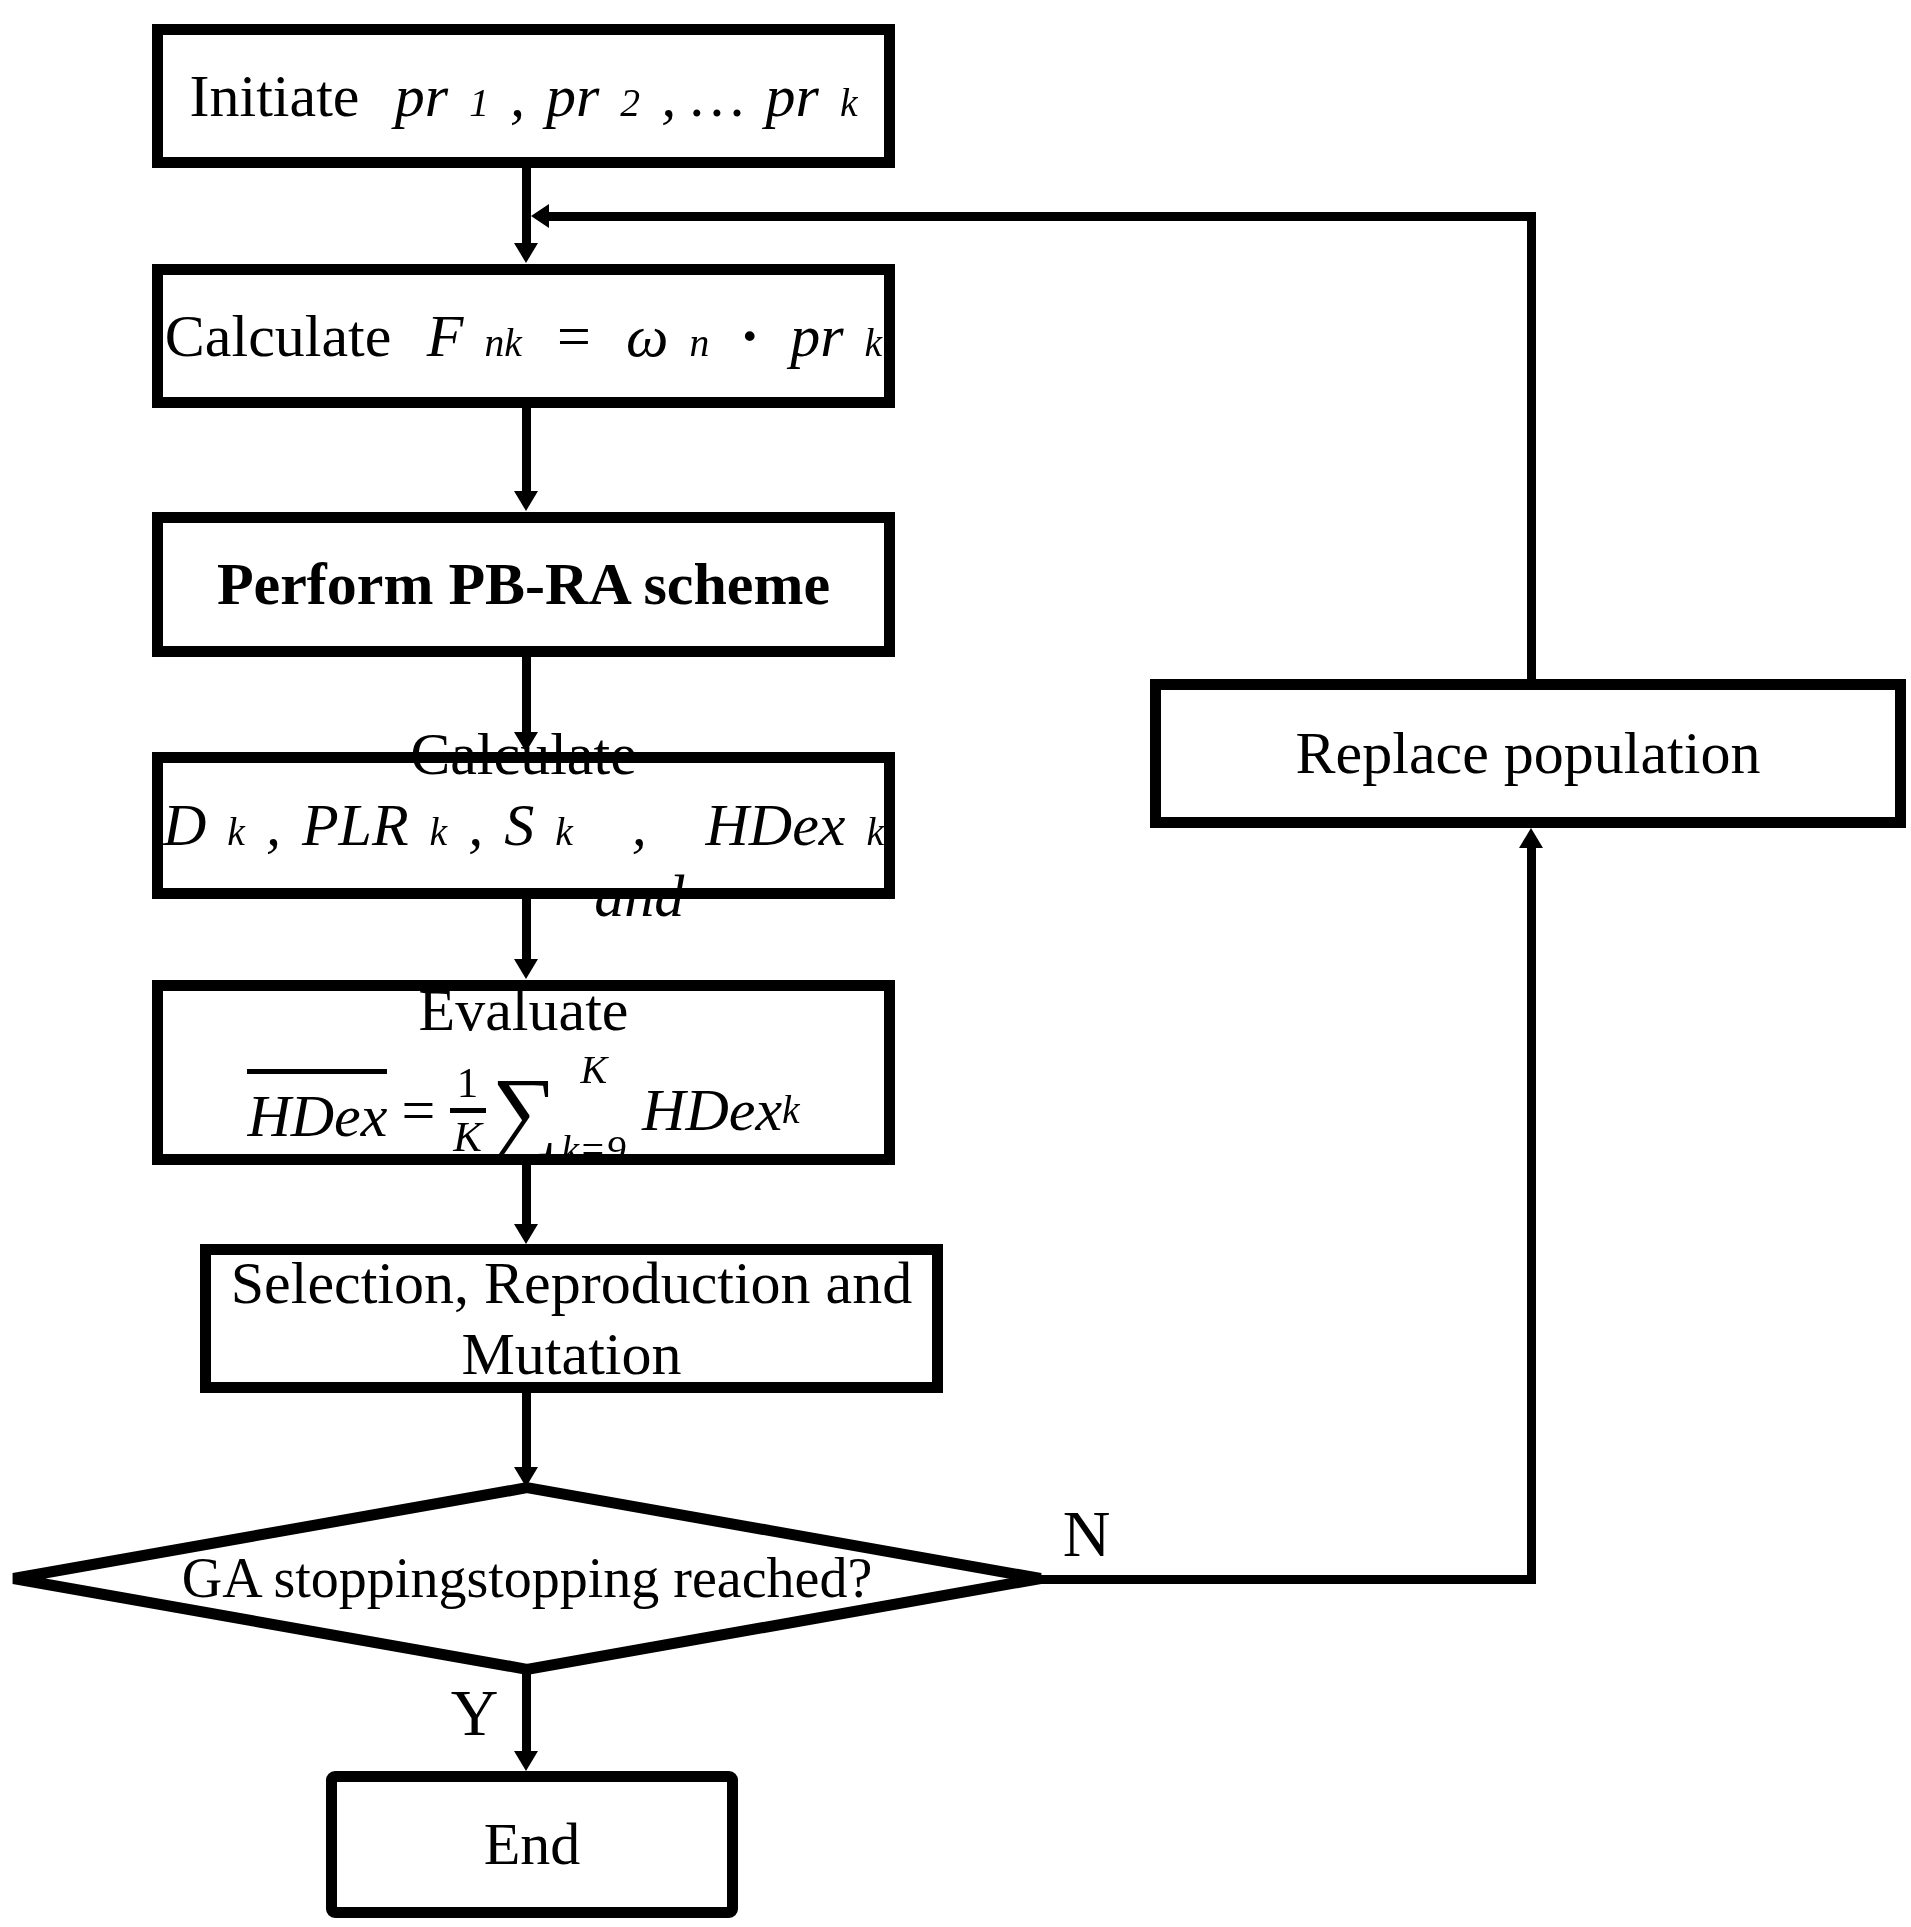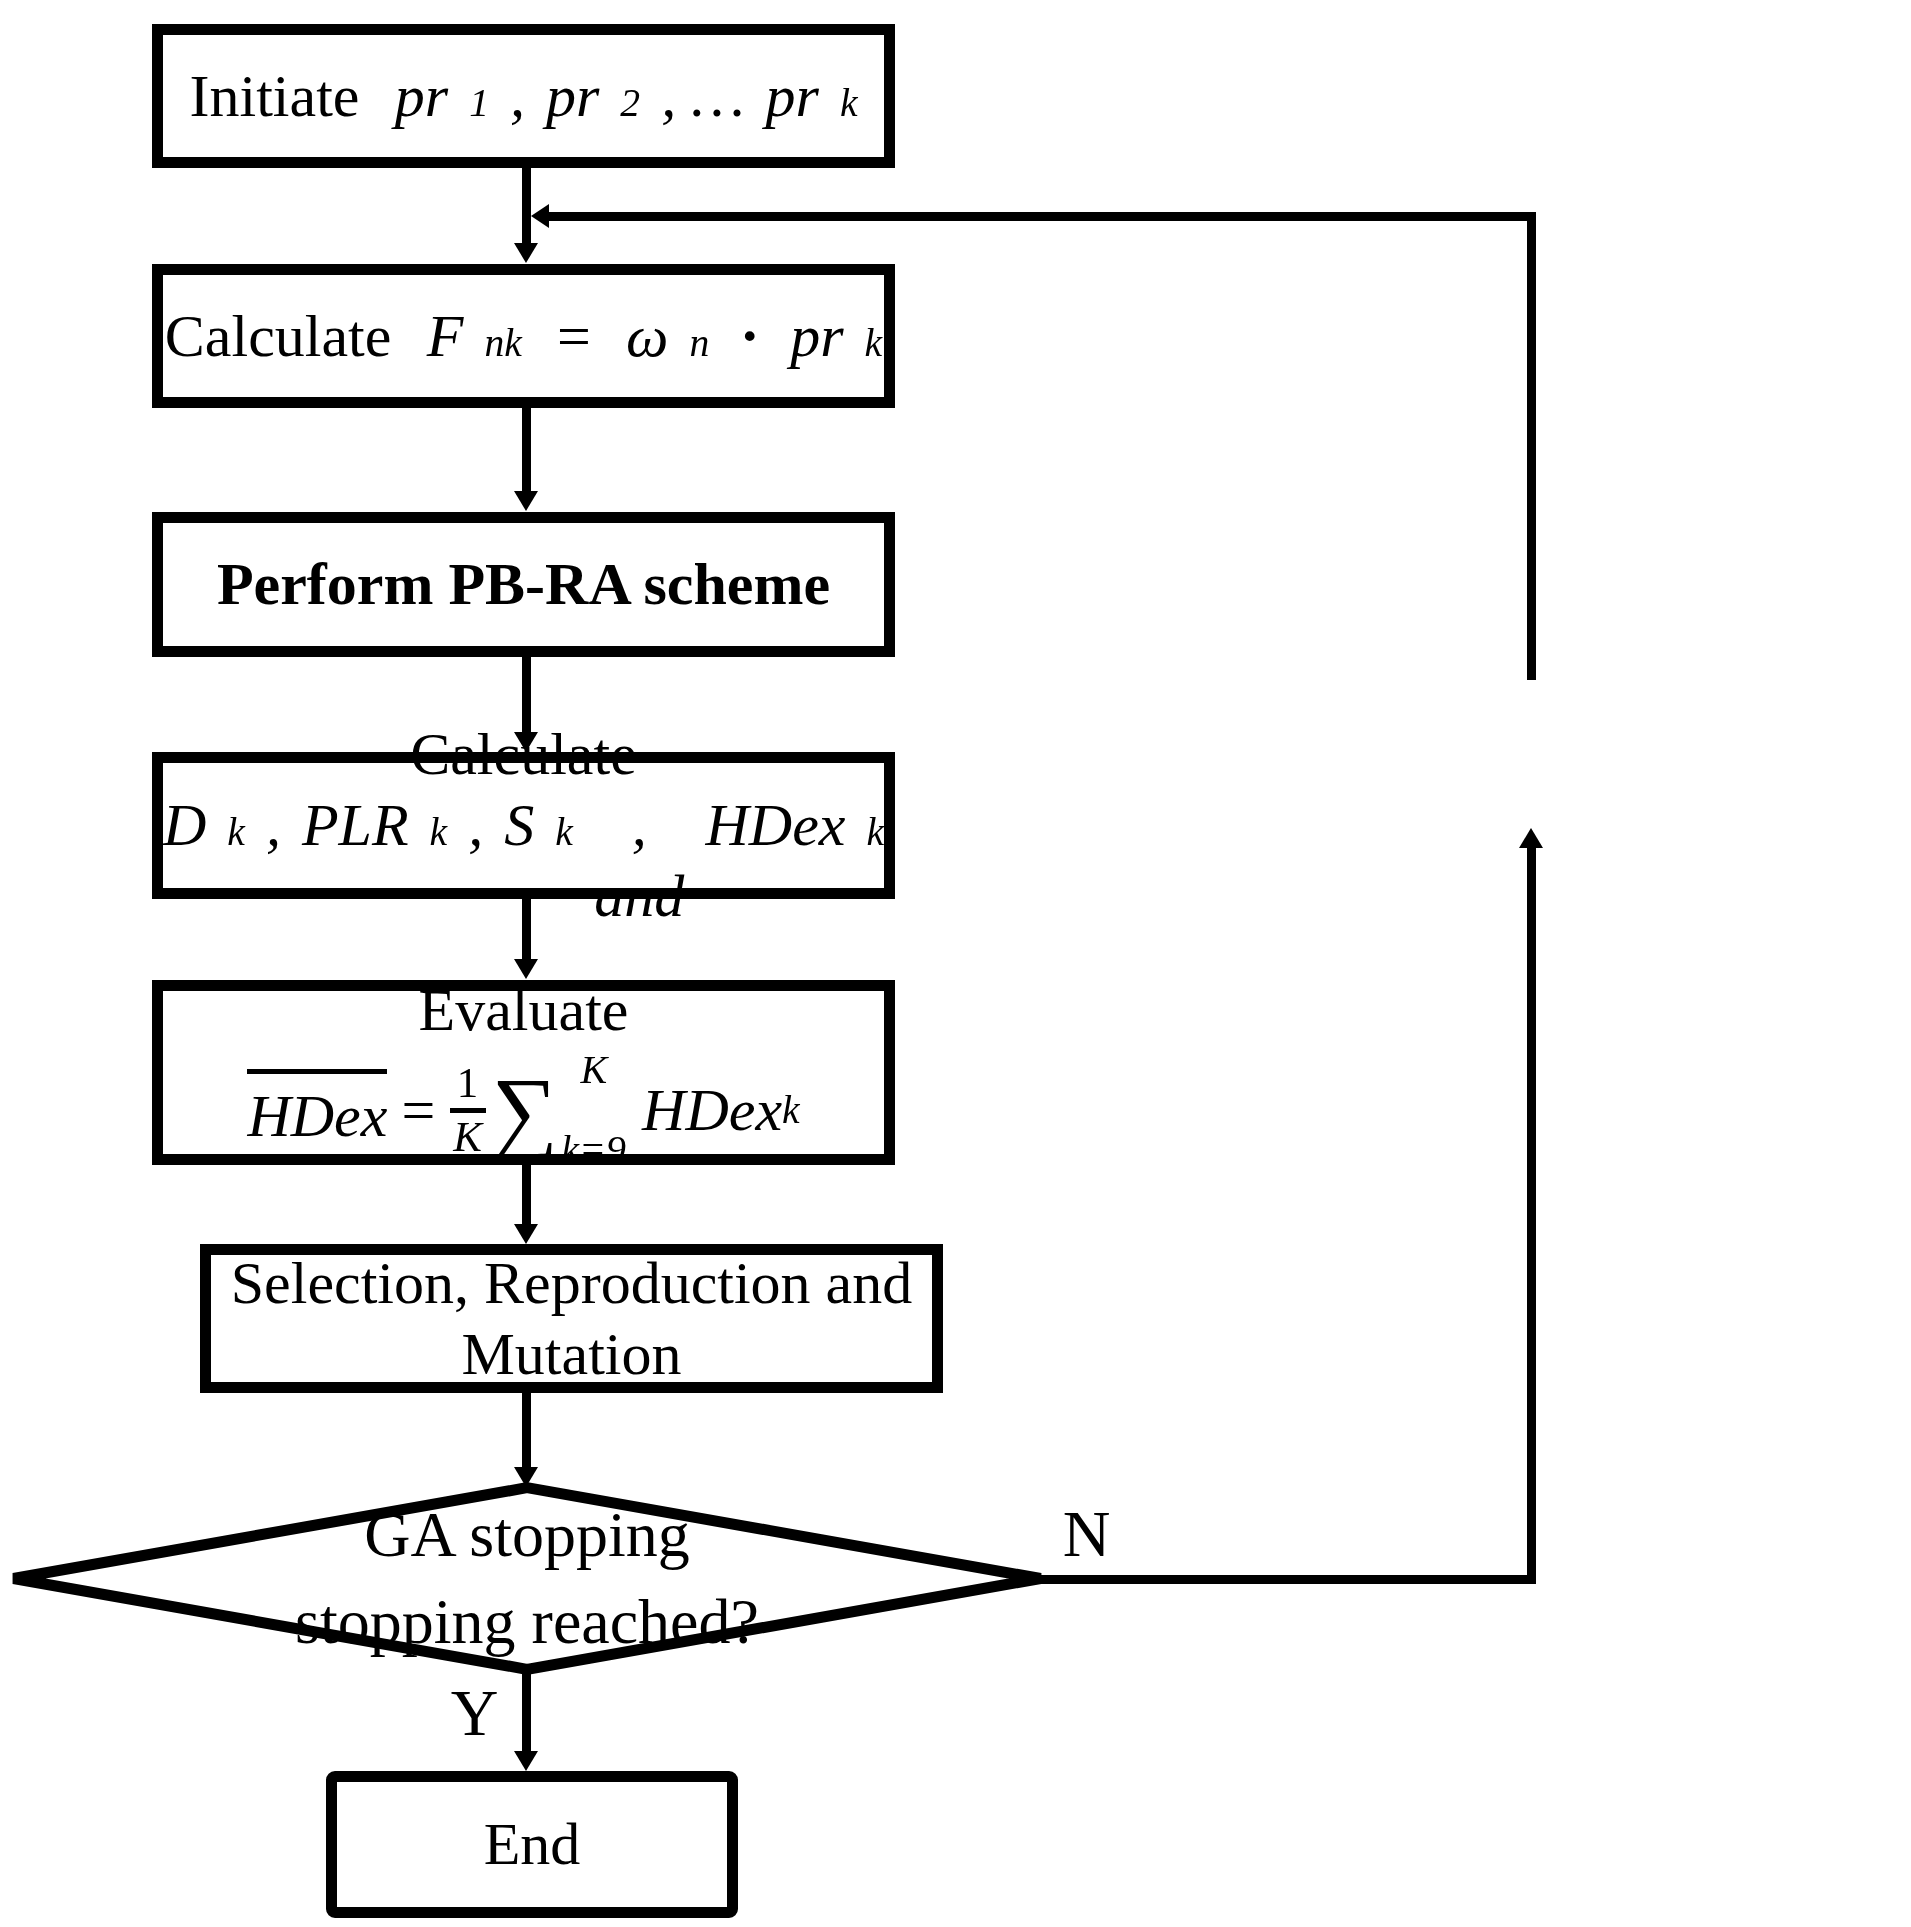--- a/index.html
+++ b/index.html
@@ -47,22 +47,22 @@
           font-size:43px; line-height:1.02; }
   .fbar { display:block; width:100%; height:5.5px; background:#000; margin:2.4px 0; min-width:36px; }
   .fd { font-style:italic; }
   .sigma { font-size:93px; line-height:0.85; margin-left:6.3px; font-style:normal; }
   .lims { display:inline-flex; flex-direction:column; justify-content:space-between;
           height:120px; font-size:40px; line-height:1; font-style:italic; margin-left:3.2px; }
   .rhs { margin-left:16px; }
 
   .branch-lbl { position:absolute; font-size:66px; text-align:center; width:87px; line-height:1.1; }
 
-  .dm-text { position:absolute; display:flex; flex-direction:column; align-items:center;
-             justify-content:center; text-align:center; font-size:64px; line-height:1.35; }
+  .dm-text { position:absolute; display:flex; flex-direction:row; align-items:center;
+             justify-content:center; text-align:center; font-size:56px; line-height:1.35; }
   svg.diamond { position:absolute; overflow:visible; }
 </style>
 </head>
 <body>
 
 <div class="canvas">
 
   <div class="ln" style="left:522px; top:168px; width:8.7px; height:78px;"></div>
   <div class="arr-down" style="left:514px; top:243px;"></div>
 
@@ -169,19 +169,22 @@
     <polygon points="657,7 1307,122 657,237 7,122" fill="#ffffff" stroke="#000000" stroke-width="14"></polygon>
   </svg>
   <div class="dm-text" style="left:8px; top:1482px; width:1038px; height:193px;">
     <span>GA stopping</span>
     <span>stopping reached?</span>
   </div>
 
   <div class="branch-lbl" style="left:1043px; top:1498px;">N</div>
   <div class="branch-lbl" style="left:431px; top:1677px;">Y</div>
 
+  <div class="pbox" style="left:1150px; top:679px; width:756px; height:149px;">
+    <div>Replace population</div>
+  </div>
 
   <div class="pbox endbox" style="left:326px; top:1771px; width:412px; height:147px;border-radius:9px;">
     <div>End</div>
   </div>
 
 </div>
 
 
 </body></html>

